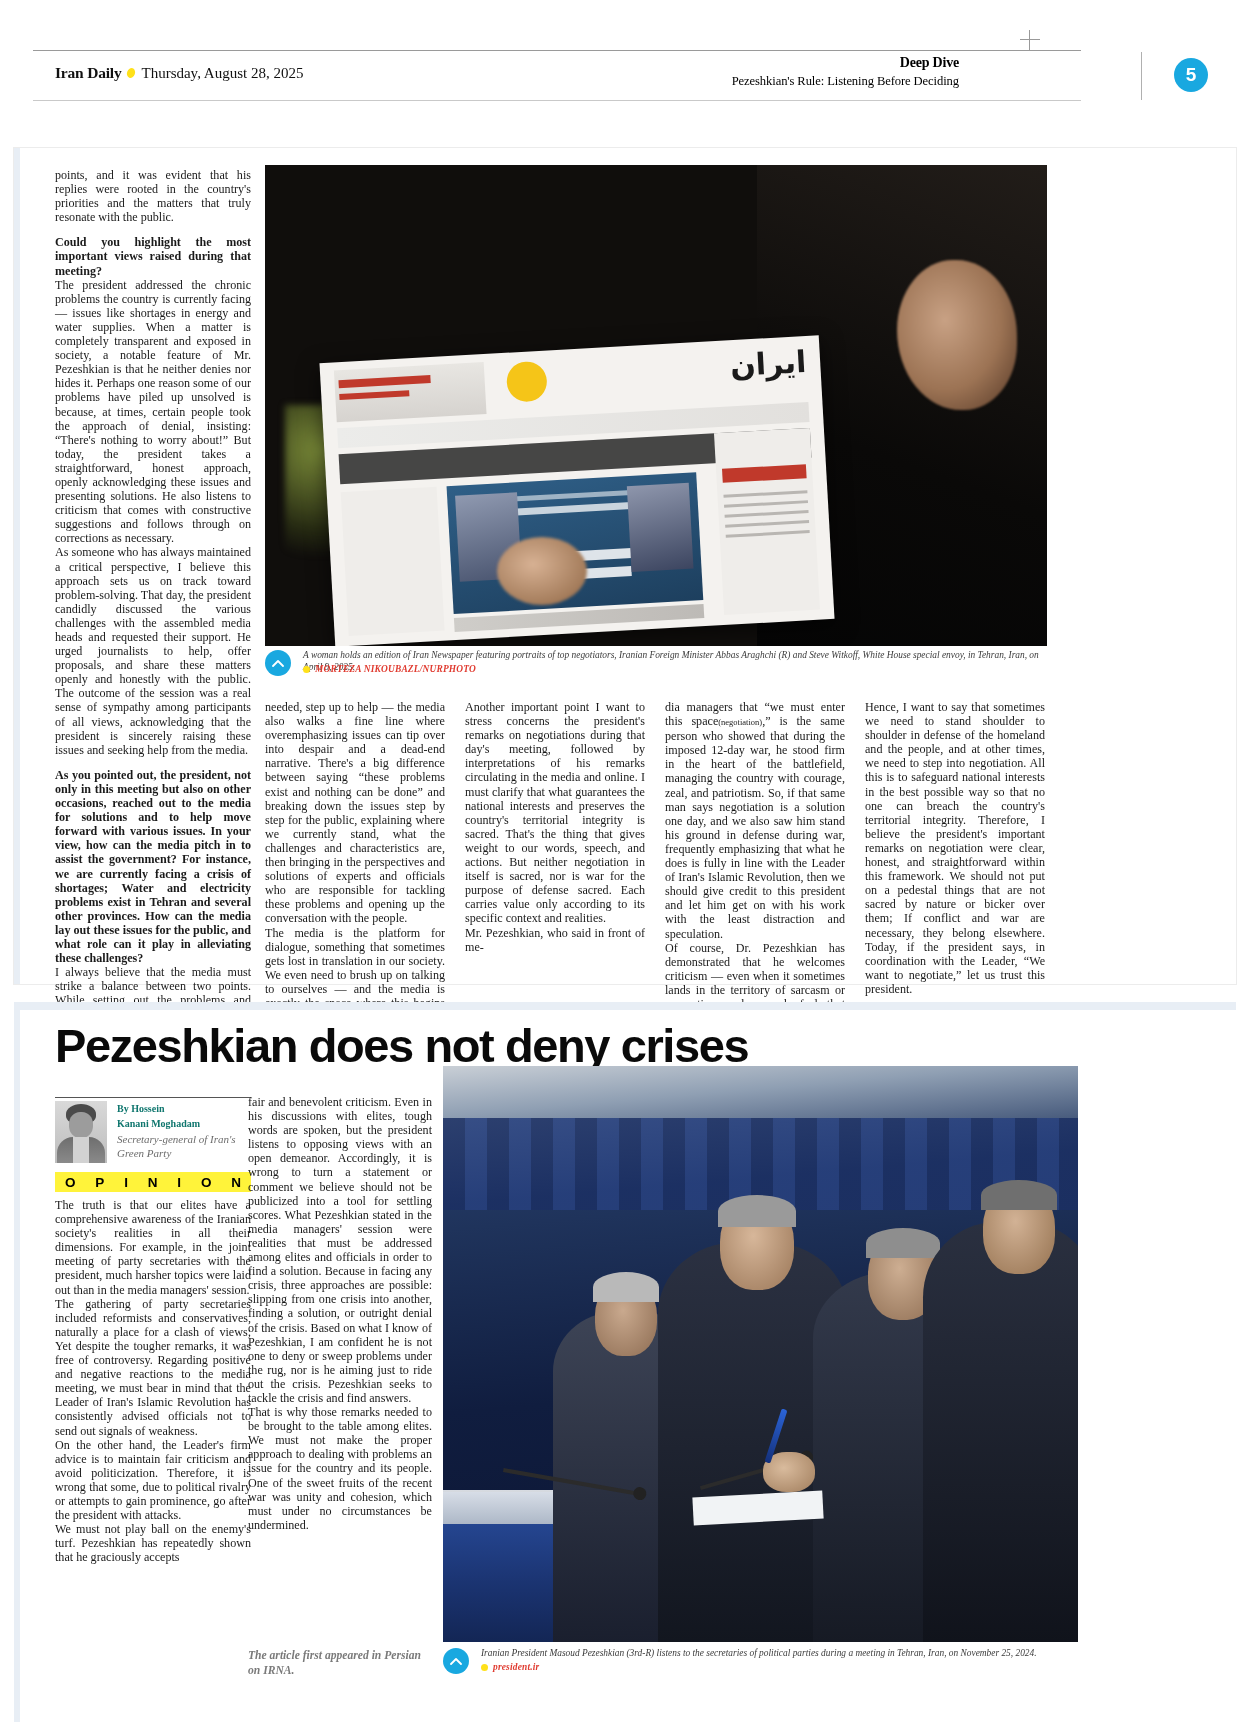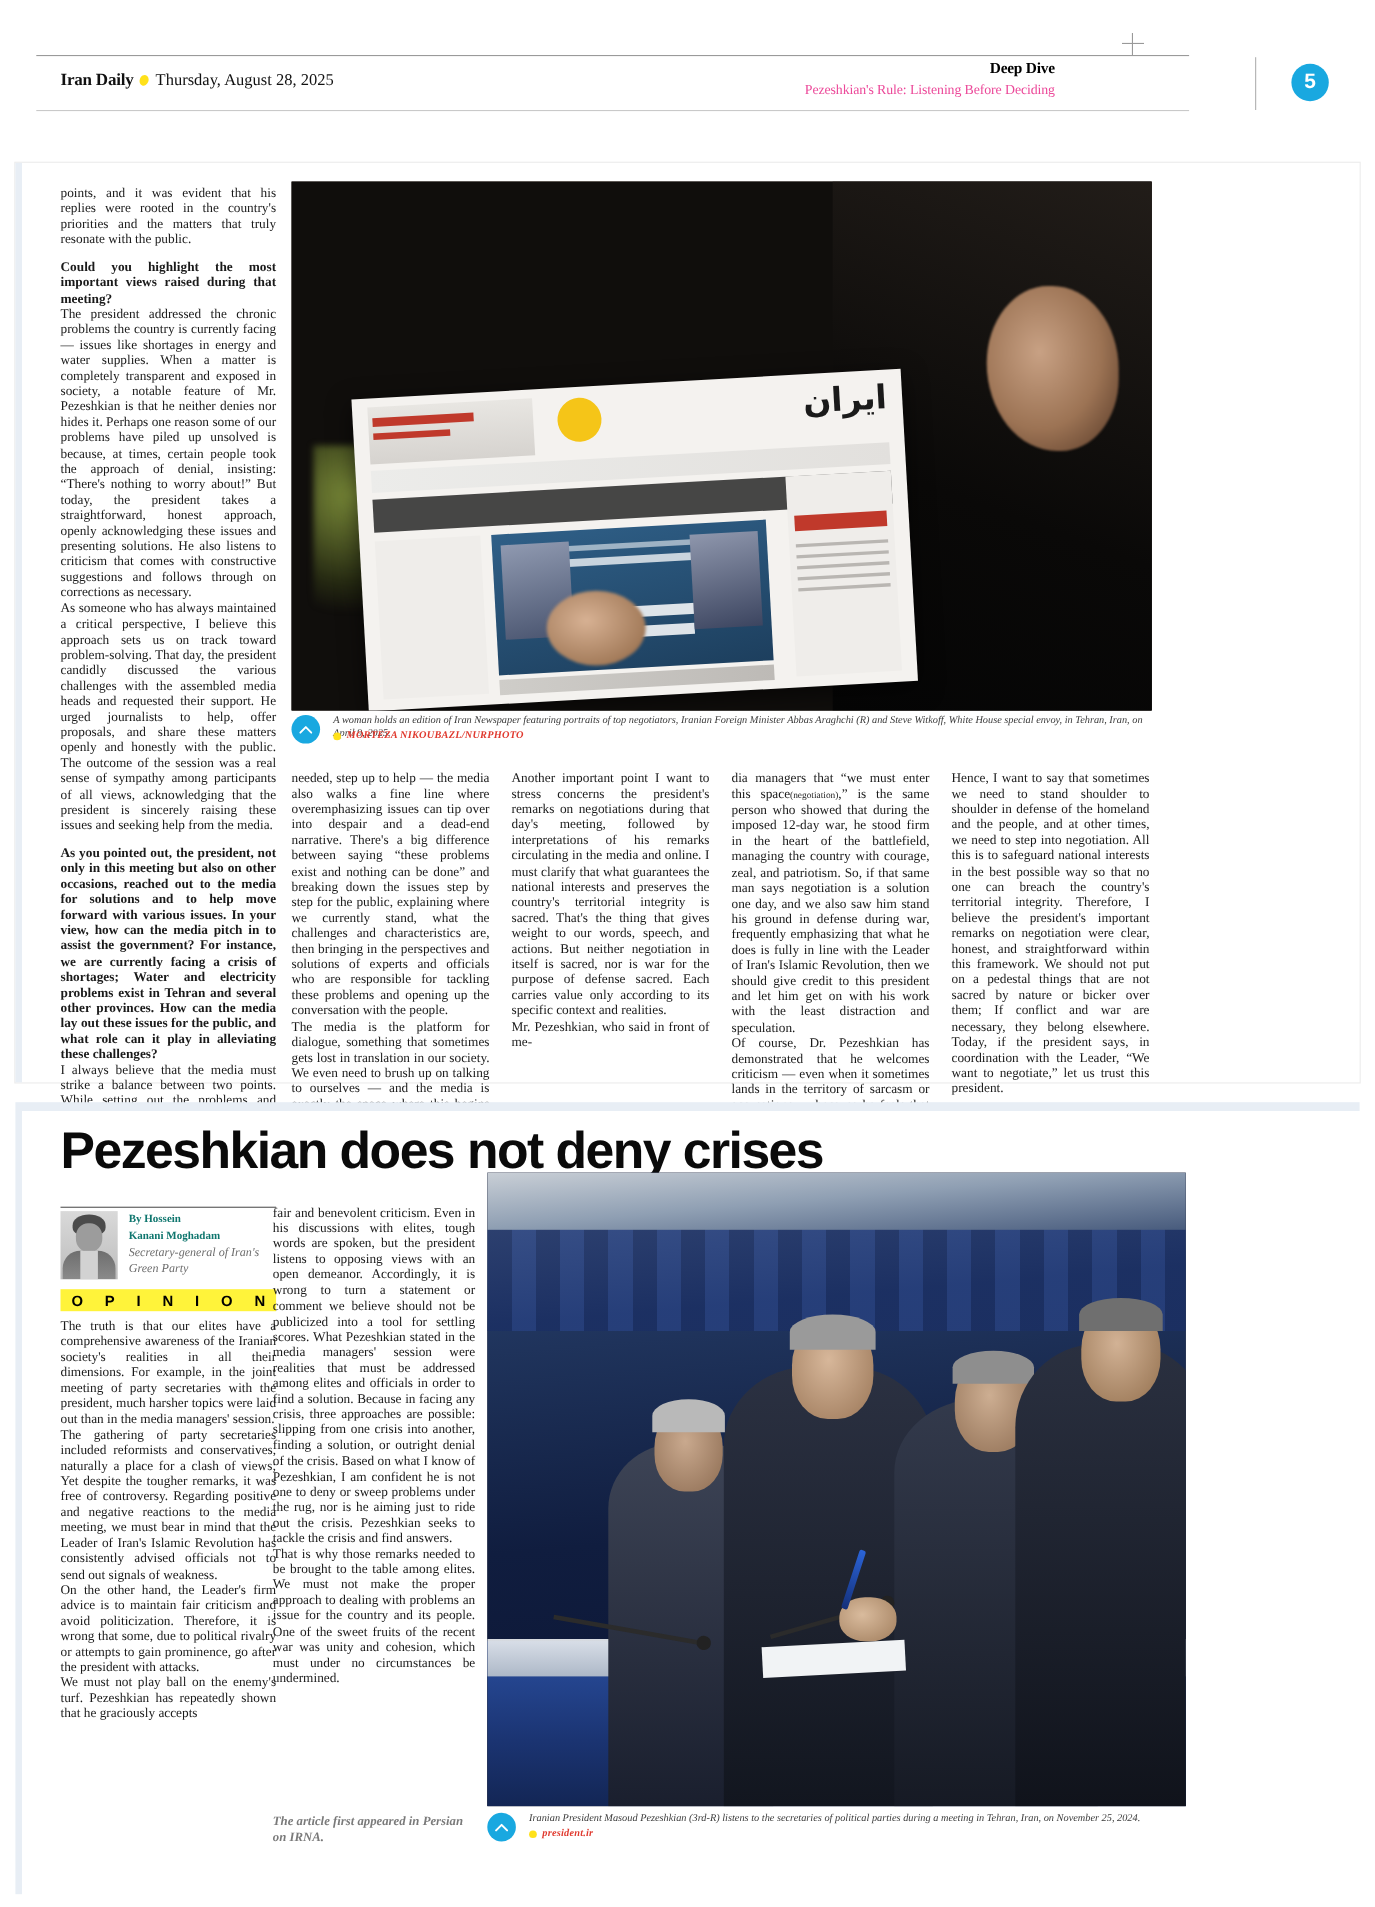--- a/index.html
+++ b/index.html
@@ -22,21 +22,21 @@
   .masthead { position:absolute; left:33px; top:50px; width:1048px; }
   .rule-top { height:1px; background:#9a9a9a; width:100%; }
   .rule-bot { height:1px; background:#c9c9c9; width:100%; margin-top:0; }
   .mast-row { position:relative; height:49px; }
   .mast-left { position:absolute; left:22px; top:13px; display:flex; align-items:center; gap:0px; }
   .iran-daily { font-family:"Liberation Serif", serif; font-weight:bold; font-size:15.5px; letter-spacing:-0.2px; color:#111; }
   .dot-yellow { width:8px; height:10px; background:#ffe11a; border-radius:50%; display:inline-block; margin:0 6px; transform:rotate(20deg); }
   .mast-date { font-family:"Liberation Serif", serif; font-size:15px; color:#111; }
   .mast-right { position:absolute; right:122px; top:5px; text-align:right; }
   .deep-dive { font-family:"Liberation Serif", serif; font-weight:bold; font-size:14px; letter-spacing:-0.2px; color:#000; line-height:1.05; }
-  .deep-sub { font-family:"Liberation Serif", serif; font-size:12.6px; color:#ec4899; margin-top:3px; letter-spacing:-0.1px; }
+  .deep-sub { font-family:"Liberation Serif", serif; font-size:12.6px; color:#000000; margin-top:3px; letter-spacing:-0.1px; }
   .mast-divider { position:absolute; right:108px; top:52px; width:1px; height:48px; background:#b0b0b0; }
   .pagenum { position:absolute; left:1174px; top:58px; width:34px; height:34px; border-radius:50%;
              background:#19a8e0; color:#fff; font-family:"Liberation Sans", sans-serif; font-weight:bold;
              font-size:19px; display:flex; align-items:center; justify-content:center; }
 
   
   .art1 { position:absolute; left:14px; top:148px; width:1222px; height:836px;
           background:#ffffff; box-shadow:0 0 0 1px #ececec; }
   .art1-accent { position:absolute; left:0; top:0; width:6px; height:836px; background:#e8eef5; }
 

